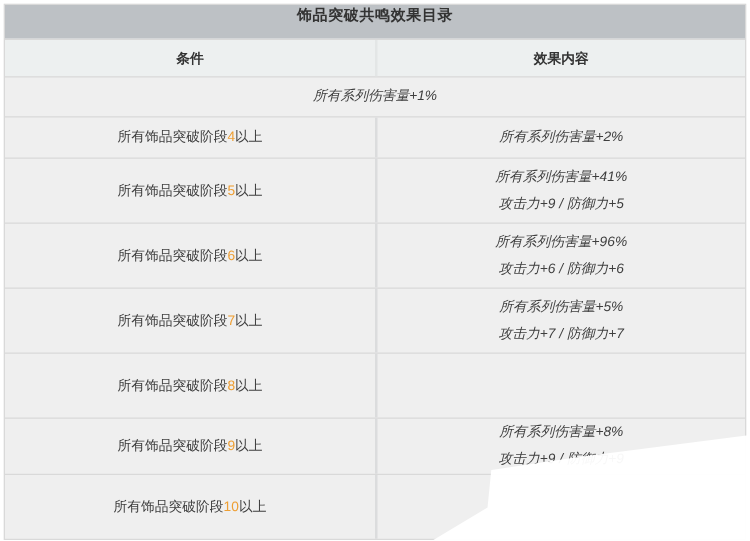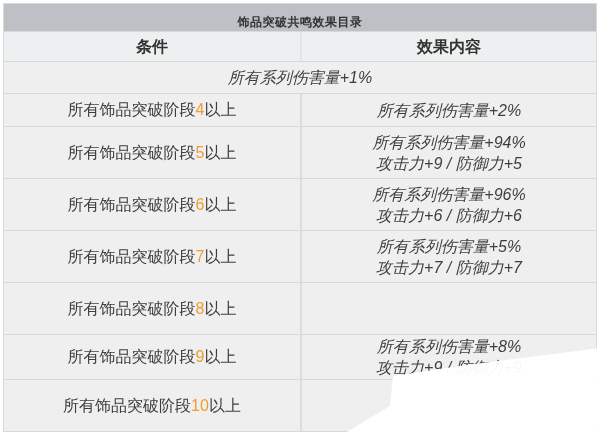--- a/index.html
+++ b/index.html
@@ -25,42 +25,42 @@
     background: #efefef;
   }
   .title-bar {
     height: 27px;
     box-sizing: border-box;
     background: #bdc1c5;
     color: #333333;
     font-size: 12px;
     font-weight: bold;
     display: flex;
-    align-items: flex-end;
+    align-items: flex-start;
     justify-content: center;
     letter-spacing: 0.5px;
   }
   .header-row {
     height: 30px;
     background: #edf0f0;
   }
   .row {
     display: flex;
     box-sizing: border-box;
     border-top: 1px solid #d9d9d9;
     width: 100%;
   }
   .cell {
     box-sizing: border-box;
     display: flex;
     flex-direction: column;
     align-items: center;
     justify-content: center;
     text-align: center;
-    font-size: 16px;
+    font-size: 11px;
     color: #3e3e3e;
   }
   .cell.left {
     width: 298px;
     border-right: 2px solid #dbdcdd;
   }
   .cell.right {
     flex: 1;
     text-align: center;
   }
@@ -130,21 +130,21 @@
       <div class="cell right">
         <div class="eff-line">所有系列伤害量+2%</div>
       </div>
     </div>
 
     <div class="row h52">
       <div class="cell left">
         <span class="cond-line"><span>所有饰品突破阶段</span><span class="stage">5</span><span>以上</span></span>
       </div>
       <div class="cell right">
-        <div class="eff-line">所有系列伤害量+94%</div>
+        <div class="eff-line">所有系列伤害量+41%</div>
         <div class="eff-line">攻击力+9 / 防御力+5</div>
       </div>
     </div>
 
     <div class="row h52">
       <div class="cell left">
         <span class="cond-line"><span>所有饰品突破阶段</span><span class="stage">6</span><span>以上</span></span>
       </div>
       <div class="cell right">
         <div class="eff-line">所有系列伤害量+96%</div>

